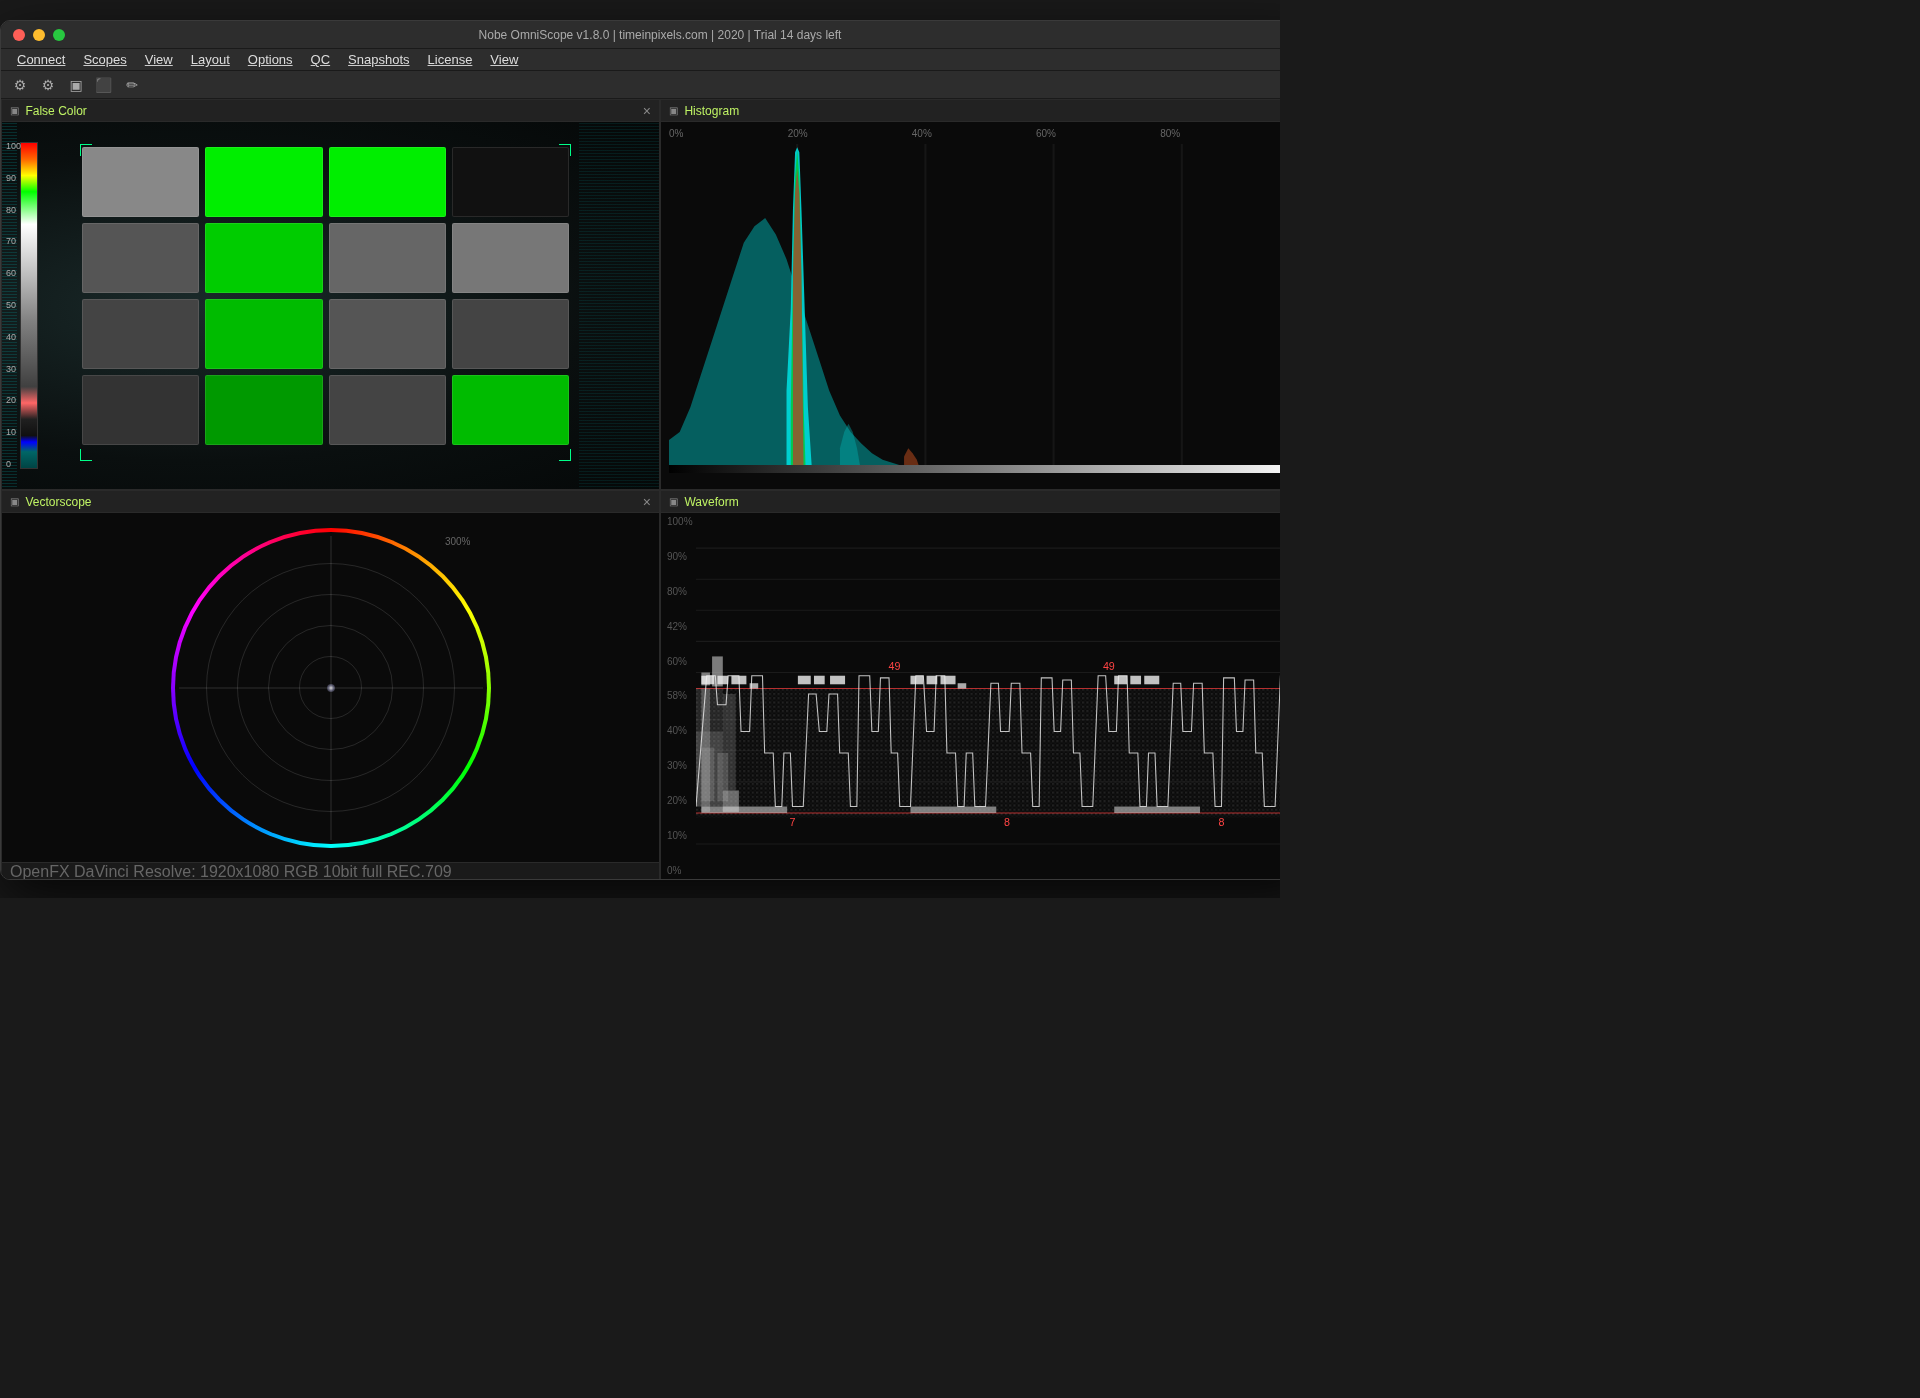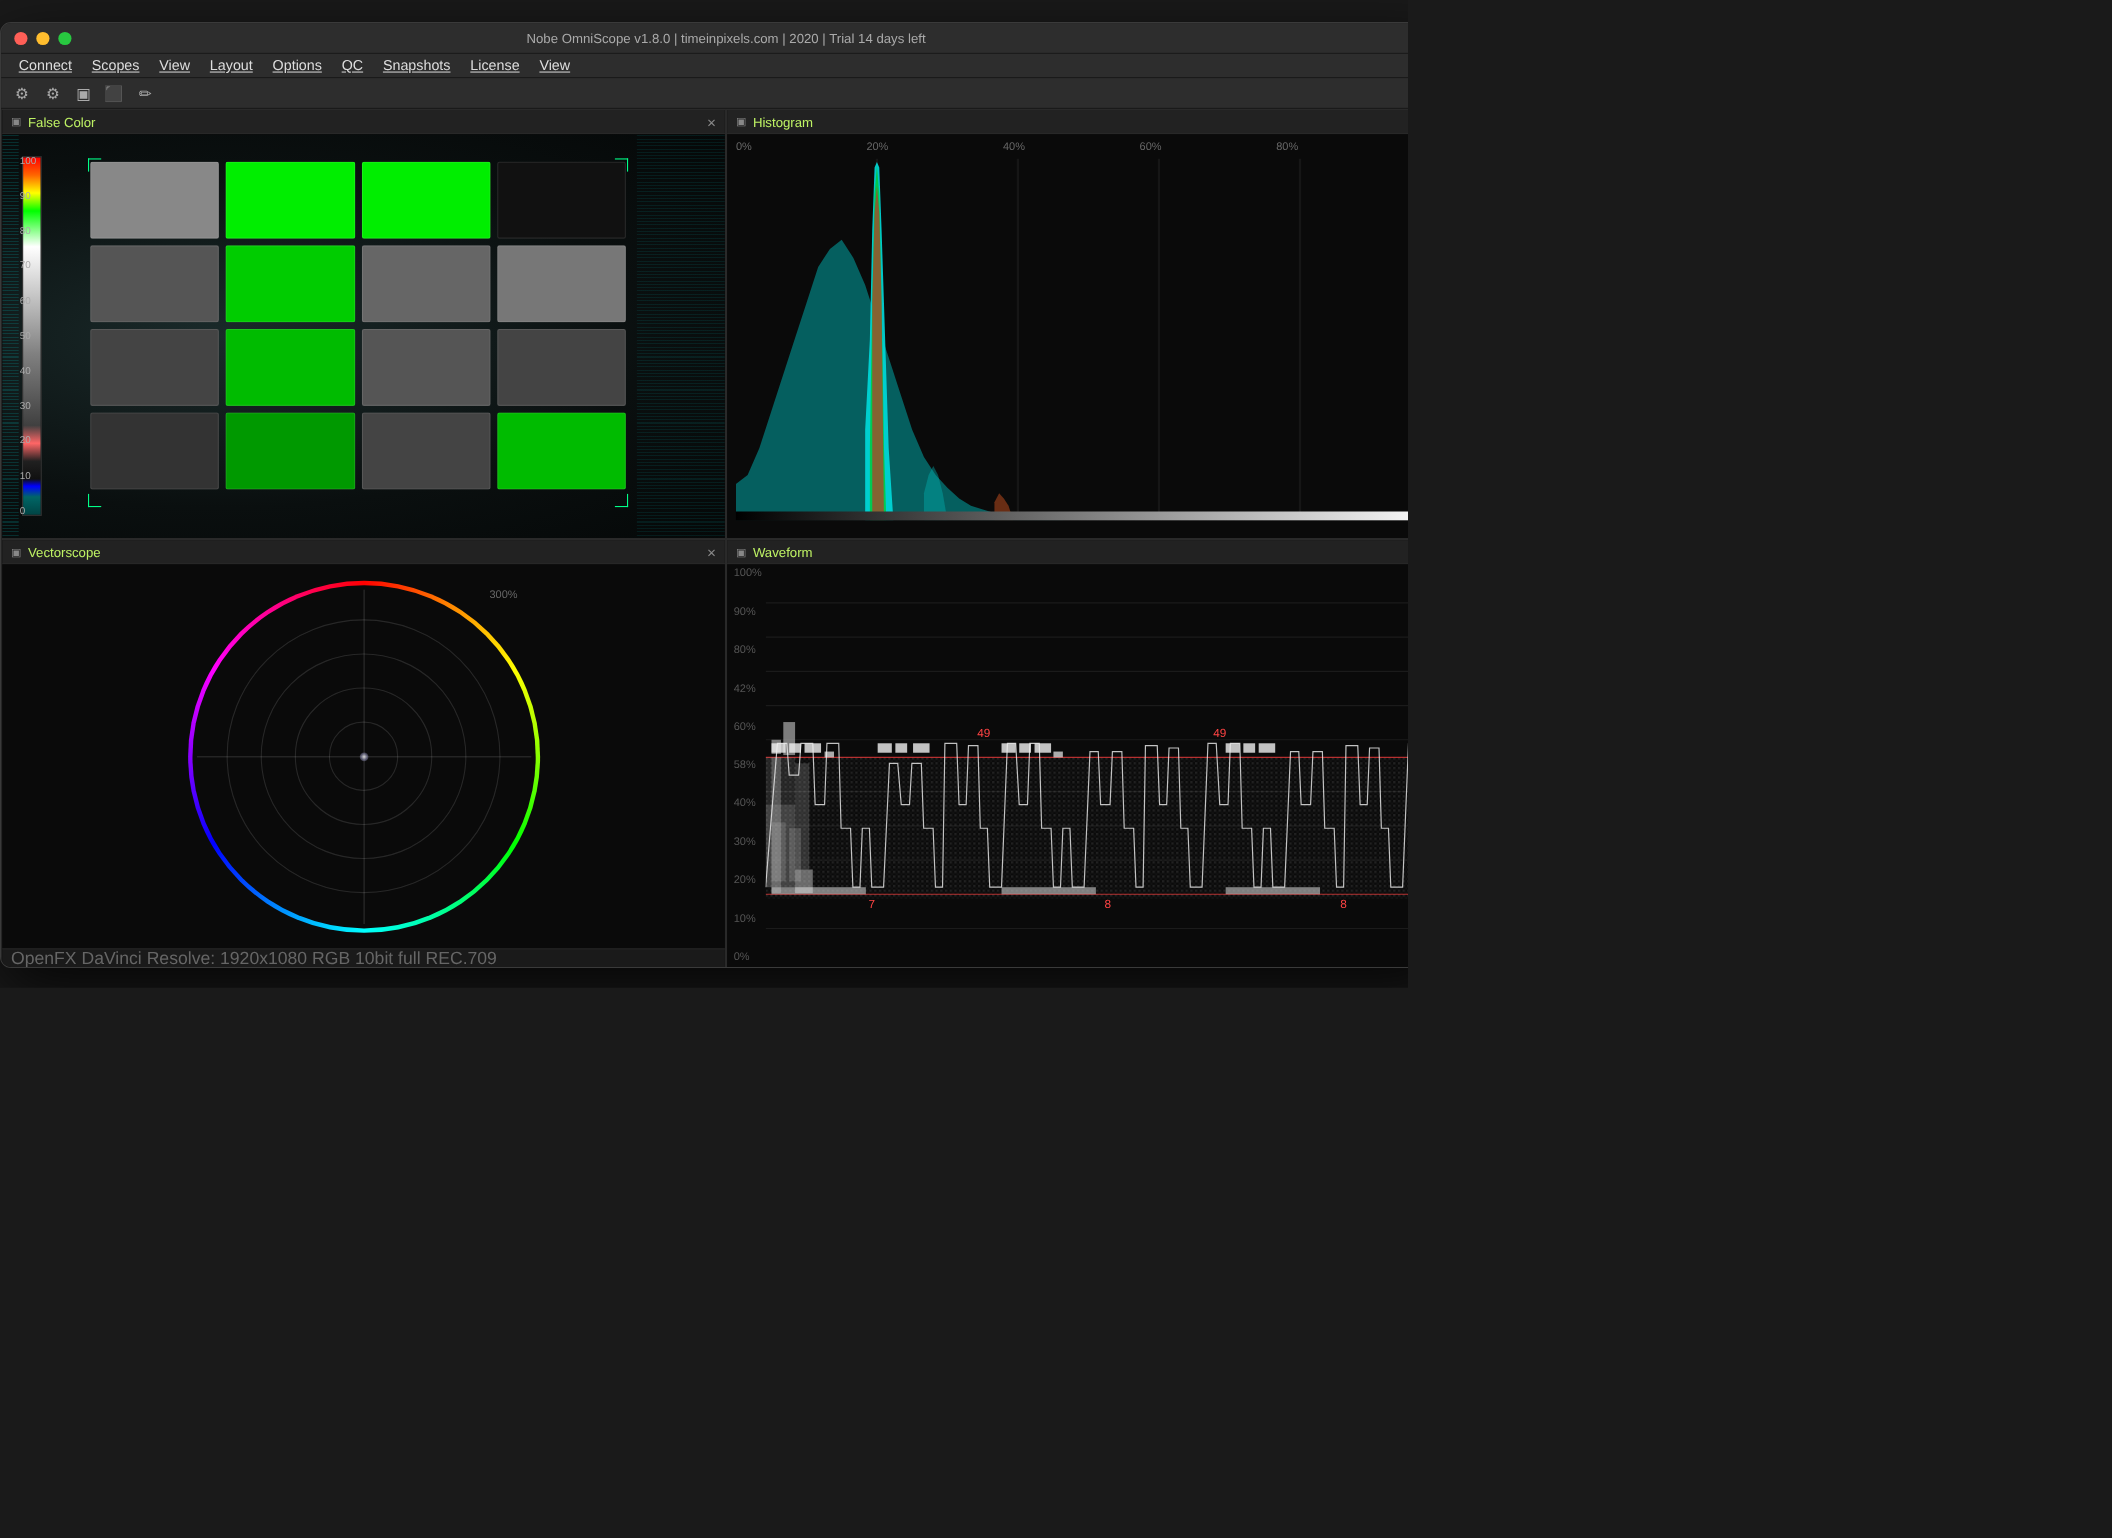--- a/index.html
+++ b/index.html
@@ -172,21 +172,21 @@
         #202020 85%,
         #101010 90%,
         #0000ff 92%,
         #006666 95%,
         #004444 100%
       );
       border: 1px solid #333;
     }
     .fc-labels {
       position: absolute;
-      left: 16px;
+      left: 4px;
       top: 20px;
       bottom: 20px;
       display: flex;
       flex-direction: column;
       justify-content: space-between;
     }
     .fc-label {
       font-size: 9px;
       color: #aaa;
       line-height: 1;

